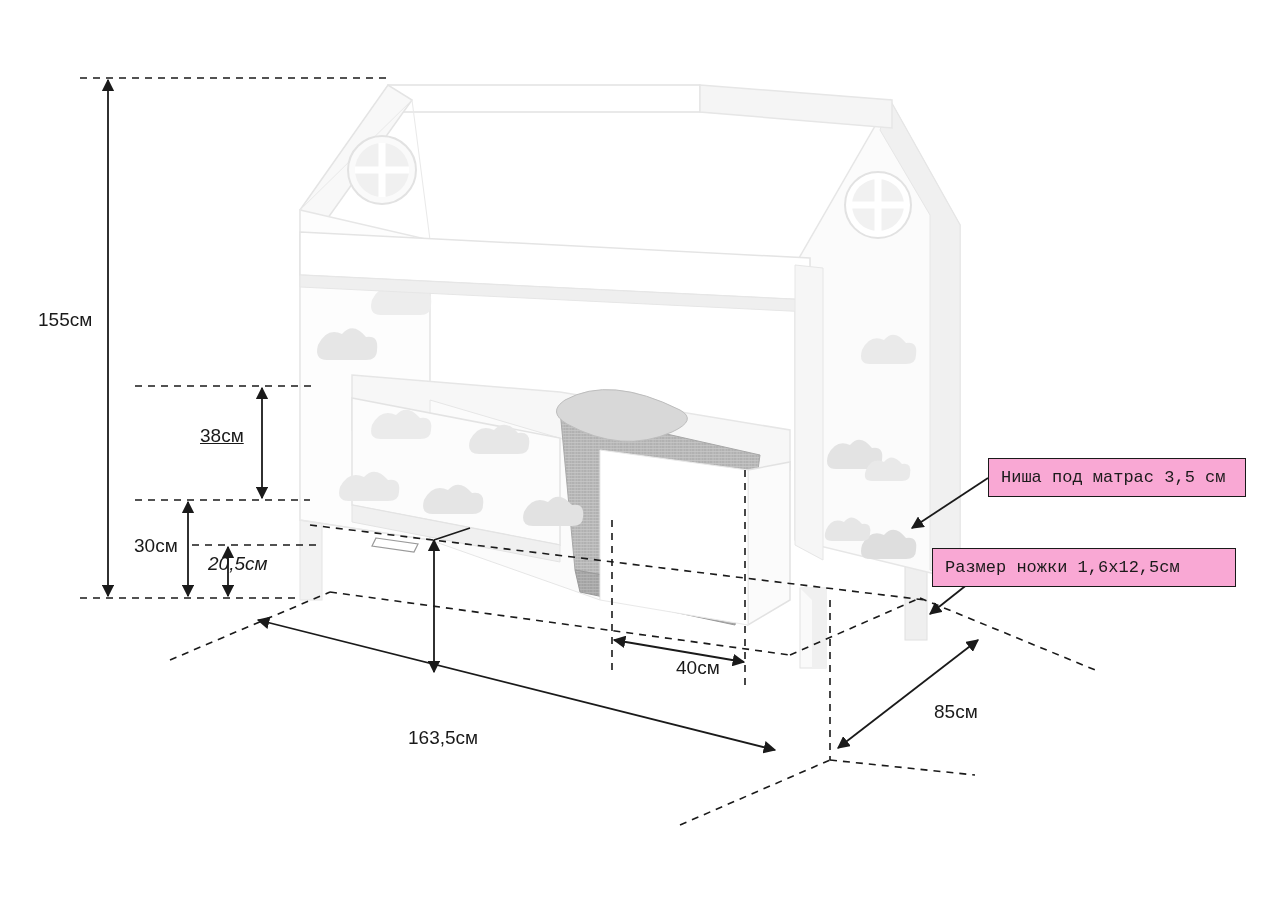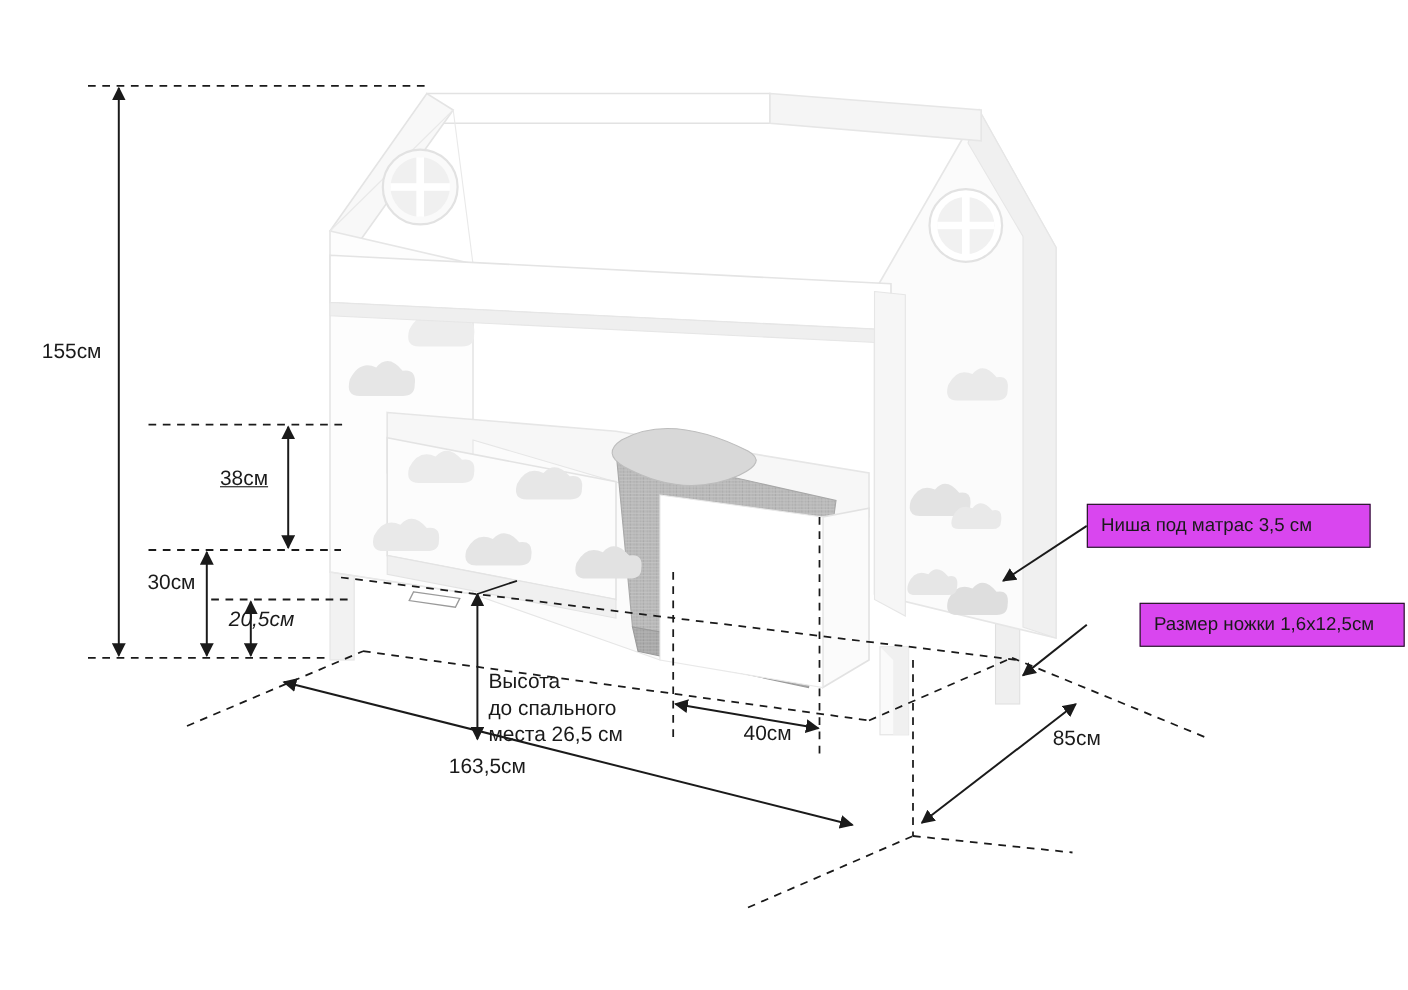--- a/index.html
+++ b/index.html
@@ -26,22 +26,22 @@
     position: absolute;
     font-family: "Liberation Sans", sans-serif;
     font-size: 19px;
     color: #1a1a1a;
     white-space: pre;
     line-height: 1.25;
   }
   .callout-box {
     position: absolute;
     border: 1.5px solid #1a1a1a;
-    background: #d946ef;
-    font-family: Liberation Sans, sans-serif;
+    background: #f9a8d4;
+    font-family: Liberation Mono, monospace;
     font-size: 17px;
     color: #1a1a1a;
     padding: 9px 12px;
     white-space: nowrap;
     box-sizing: border-box;
   }
   .multiline {
     line-height: 1.3;
   }
 </style>
@@ -204,31 +204,28 @@
       <g stroke-width="1.8" marker-end="url(#arrow)">
         <path d="M988 568 L930 614"></path>
       </g>
     </g>
   </svg>
 
   <div class="dim-label" style="left:38px; top:308px;">155см</div>
 
   <div class="dim-label" style="left:200px; top:424px;text-decoration:underline;">38см</div>
 
-  <div class="dim-label" style="left:134px; top:518px;text-align:center;">30см</div>
+  <div class="dim-label" style="left:134px; top:534px;text-align:center;">30см</div>
 
   <div class="dim-label" style="left:208px; top:552px;font-style:italic;">20,5см</div>
 
-  <div class="dim-label multiline" style="left:444px; top:608px;">Высота
-до спального
-места 26,5 см</div>
-
-  <div class="dim-label" style="left:408px; top:686px;">163,5см</div>
+
+  <div class="dim-label" style="left:408px; top:726px;">163,5см</div>
 
   <div class="dim-label" style="left:656px; top:656px;margin-left:20px;">40см</div>
 
-  <div class="dim-label" style="left:934px; top:660px;margin-left:23px;">85см</div>
+  <div class="dim-label" style="left:934px; top:700px;">85см</div>
 
   <div class="callout-box" style="left:988px; top:458px; width:258px;">Ниша под матрас 3,5 см</div>
 
-  <div class="callout-box" style="left:1036px; top:548px; width:241px;">Размер ножки 1,6x12,5см</div>
+  <div class="callout-box" style="left:932px; top:548px; width:304px;">Размер ножки 1,6x12,5см</div>
 
 </div>
 
 </body></html>

